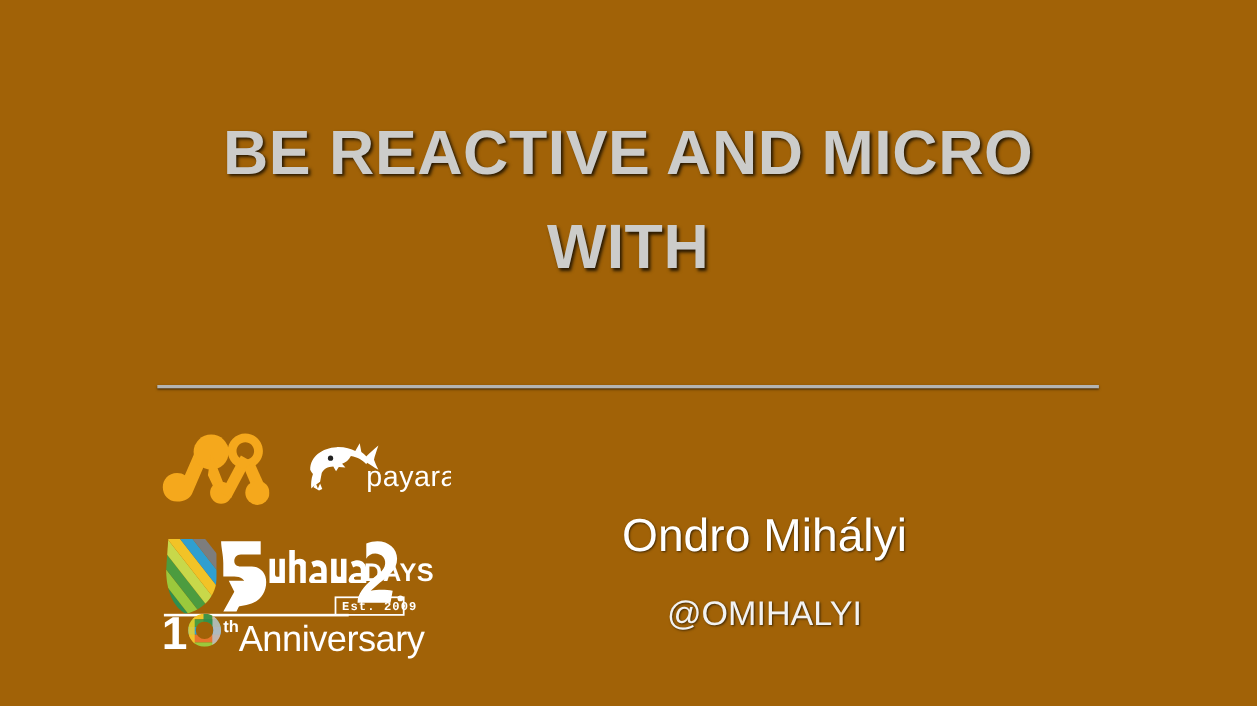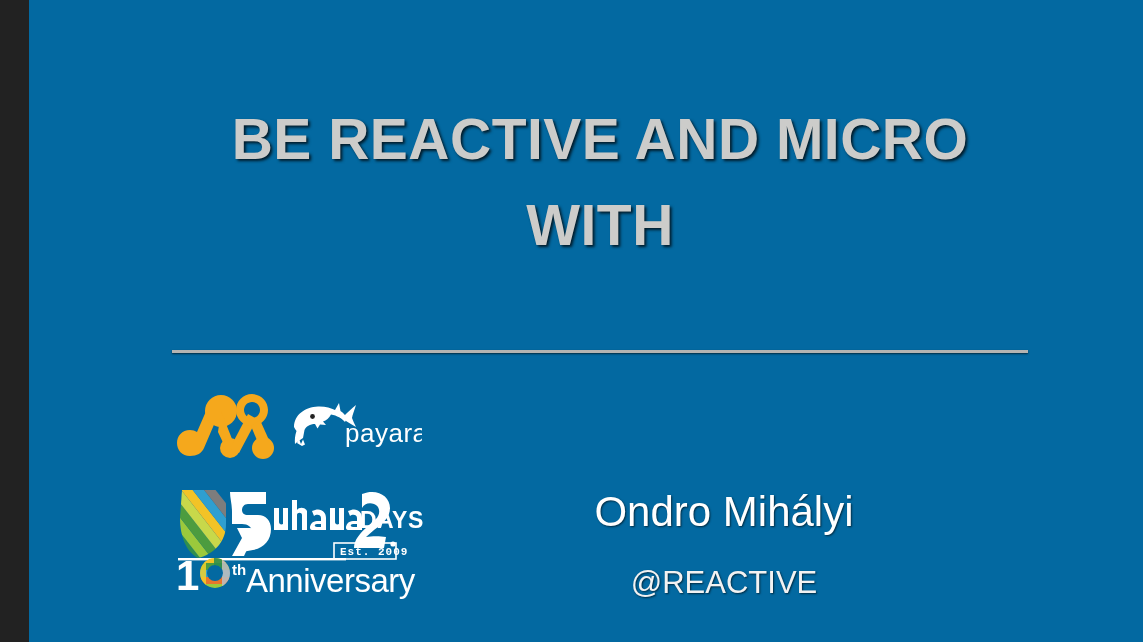--- a/index.html
+++ b/index.html
@@ -12,22 +12,21 @@
 
   body {
     background: #222222;
     font-family: "Liberation Sans", sans-serif;
     position: relative;
   }
 
   .slide {
     position: absolute;
     inset: 0;
-    background: #0369a1;
-    margin-left: 29px;
+    background: #a16207;
   }
 
   
   .title-block {
     position: absolute;
     left: 143px;
     top: 96px;
     width: 856px;
     text-align: center;
   }
@@ -55,42 +54,42 @@
   }
 
   
   .logo-row-top {
     position: absolute;
     left: 145px;
     top: 386px;
     height: 78px;
     display: flex;
     align-items: center;
-    gap: 8px;
+    gap: 25px;
     text-decoration: underline;
   }
 
   .mp-logo { width: 100px; height: 78px; display: block; }
   .payara-logo { width: 140px; height: 52px; display: block; }
 
   
   .logo-row-bottom {
     position: absolute;
     left: 145px;
     top: 478px;
     width: 250px;
     height: 122px;
   }
   .javadays-logo { width: 250px; height: 122px; display: block; }
 
   
   .speaker-block {
     position: absolute;
     left: 545px;
-    top: 484px;
+    top: 459px;
     width: 300px;
     text-align: center;
   }
 
   .speaker-name {
     font-family: "Liberation Sans", sans-serif;
     font-size: 42px;
     font-weight: normal;
     line-height: 56px;
     color: #ffffff;
@@ -246,16 +245,16 @@
 
       <g>
         <rect x="160" y="65" width="62" height="16" fill="none" stroke="#ffffff" stroke-width="1.6"></rect>
         <text x="166" y="77" font-family="'Liberation Mono', monospace" font-size="11" font-weight="bold" letter-spacing="1" fill="#ffffff">Est. 2009</text>
       </g>
     </svg>
   </div>
 
   <div class="speaker-block">
     <div class="speaker-name">Ondro Mihályi</div>
-    <div class="speaker-handle">@REACTIVE</div>
+    <div class="speaker-handle">@OMIHALYI</div>
   </div>
 
 </div>
 
 </body></html>

